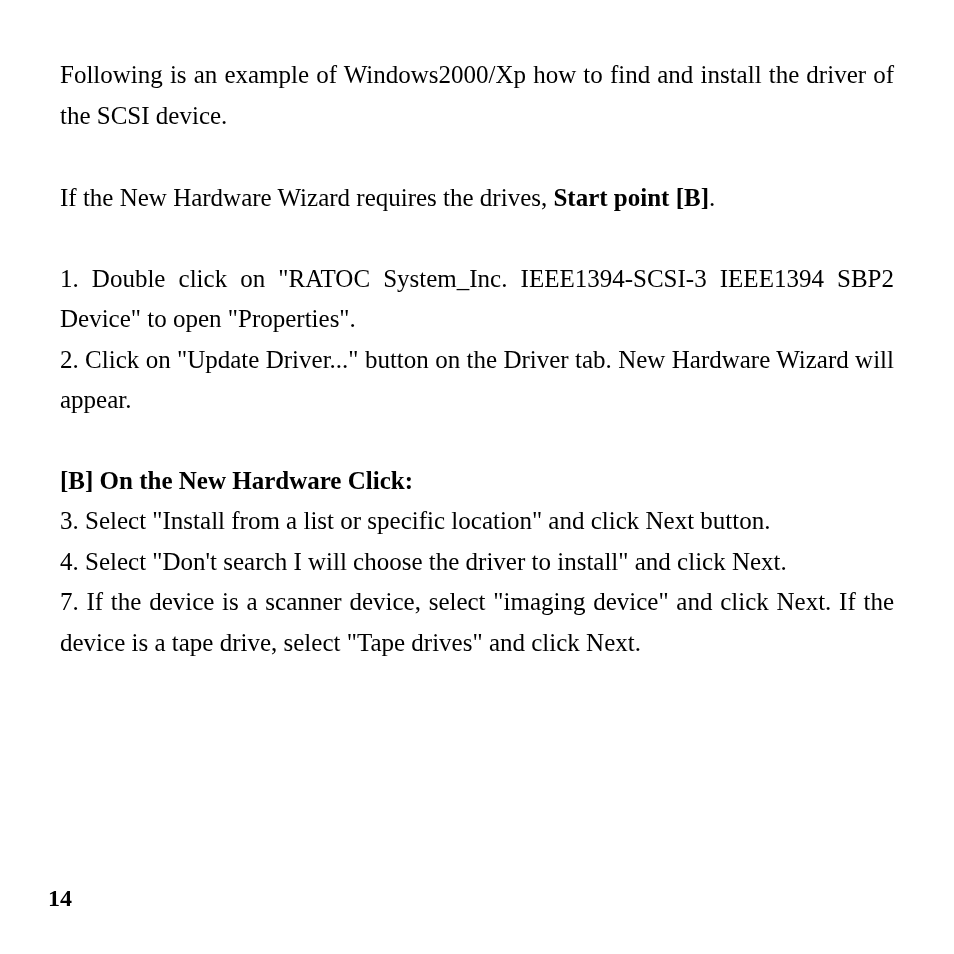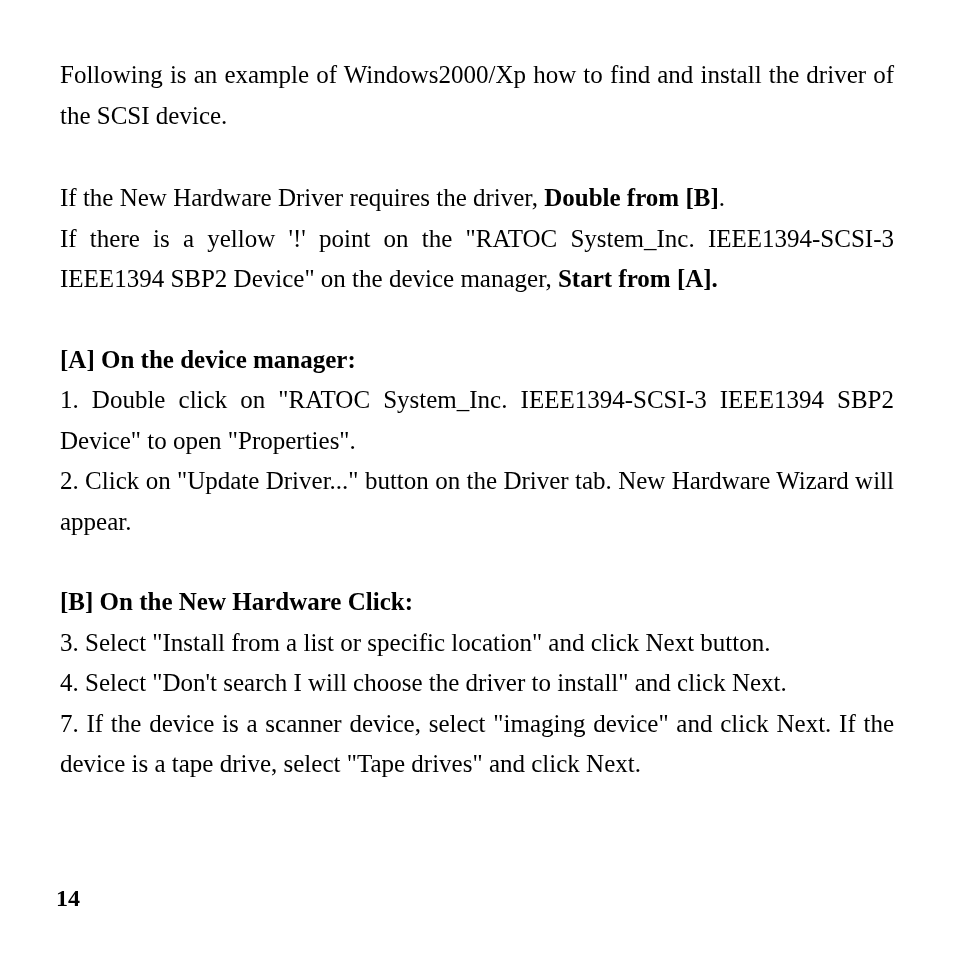--- a/index.html
+++ b/index.html
@@ -22,46 +22,42 @@
     margin: 0 0 0 0;
     font-size: 25px;
     line-height: 1.62;
     text-align: justify;
   }
   .spacer { height: 42px; }
   .spacer-small { height: 40px; }
   .bold { font-weight: bold; }
   .page-number {
     position: absolute;
-    left: 56px;
+    left: 48px;
     bottom: 42px;
     font-size: 24px;
     font-weight: bold;
   }
 </style>
 </head>
 <body>
 
 <div class="page">
 
   <p>Following is an example of Windows2000/Xp how to find and install the driver of the SCSI device.</p>
 
   <div class="spacer"></div>
 
   <p>
-    <span>If the New Hardware Driver requires the driver, </span><span class="bold">Double from [B]</span><span>.</span>
+    <span>If the New Hardware Wizard requires the drives, </span><span class="bold">Start point [B]</span><span>.</span>
   </p>
 
-  <p>
-    <span>If there is a yellow '!' point on the "RATOC System_Inc. IEEE1394-SCSI-3 IEEE1394 SBP2 Device" on the device manager, </span><span class="bold">Start from [A].</span>
-  </p>
 
   <div class="spacer-small"></div>
 
-  <p class="bold">[A] On the device manager:</p>
   <p>1. Double click on "RATOC System_Inc. IEEE1394-SCSI-3 IEEE1394 SBP2 Device" to open "Properties".</p>
   <p>2. Click on "Update Driver..." button on the Driver tab. New Hardware Wizard will appear.</p>
 
   <div class="spacer-small"></div>
 
   <p class="bold">[B] On the New Hardware Click:</p>
   <p>3. Select "Install from a list or specific location" and click Next button.</p>
   <p>4. Select "Don't search I will choose the driver to install" and click Next.</p>
   <p>7. If the device is a scanner device, select "imaging device" and click Next. If the device is a tape drive, select "Tape drives" and click Next.</p>
 

